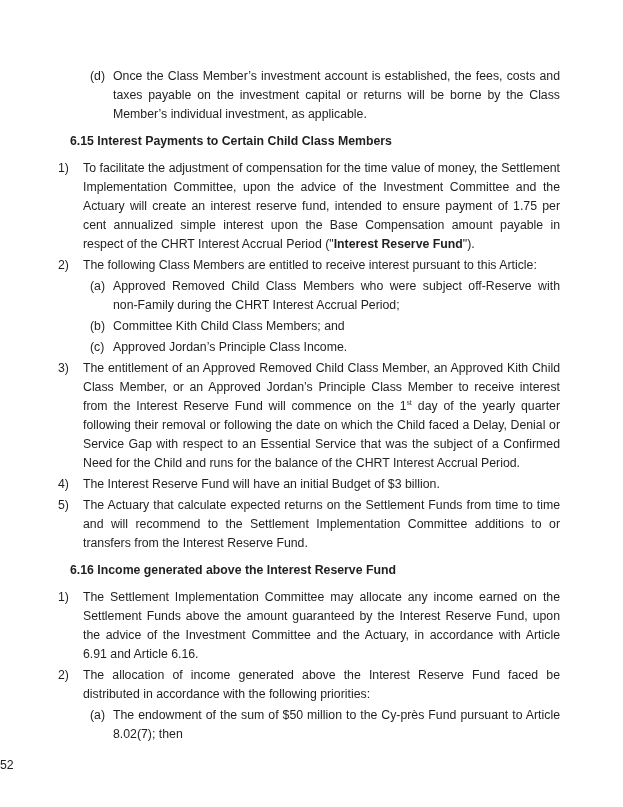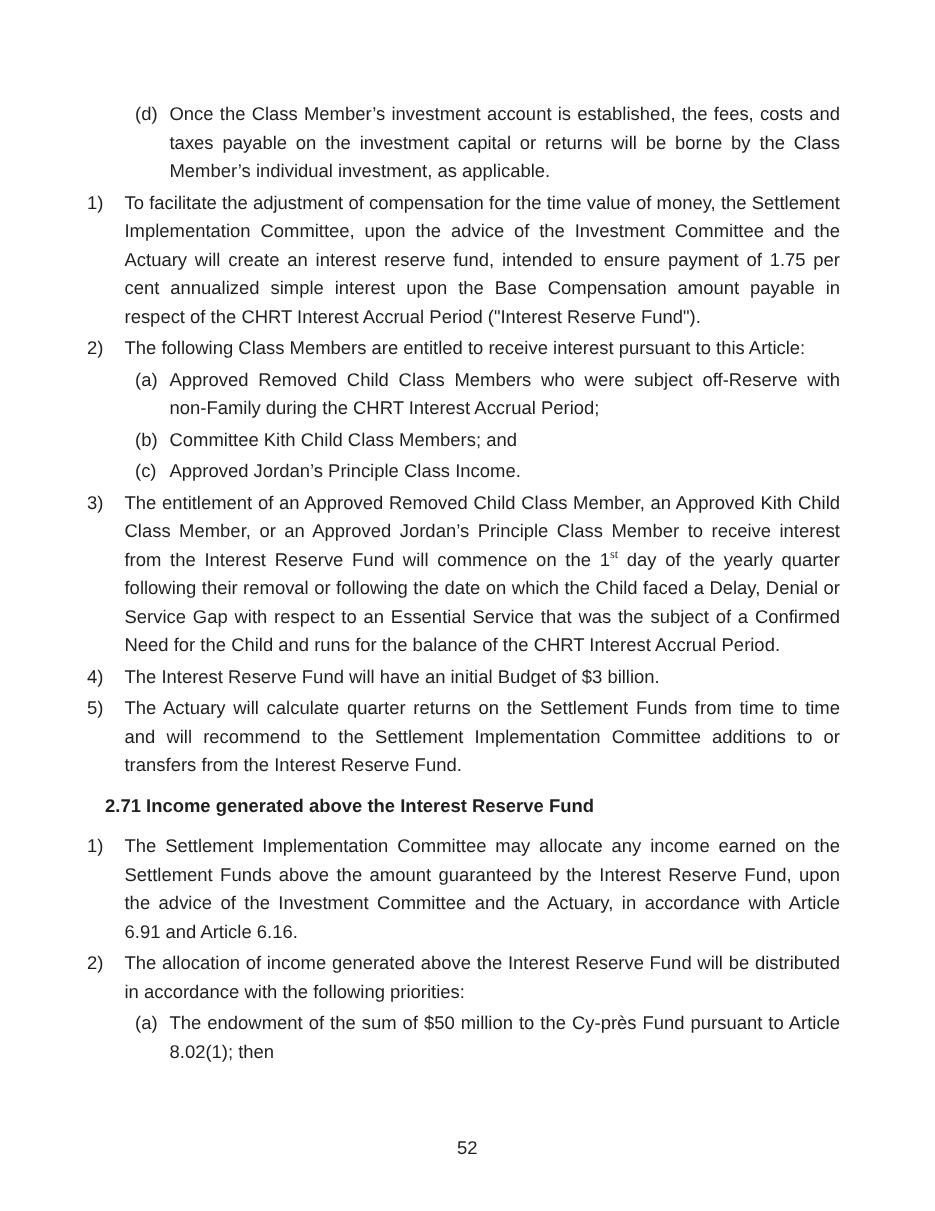--- a/index.html
+++ b/index.html
@@ -49,40 +49,40 @@
     font-weight: bold;
     margin: 8px 0 8px 12px;
   }
   sup {
     font-size: 8px;
     line-height: 0;
     vertical-align: super;
     font-family: Liberation Serif, serif;
   }
   .bold-term {
-    font-weight: normal;
+    font-weight: bold;
   }
   .page-number {
     position: absolute;
     top: 756px;
     left: 0;
     width: 623px;
-    text-align: center;
   }
 </style>
 </head>
 <body>
 
 <div class="doc">
 
   <div class="block sub-item">
     <span class="lbl">(d)</span>
     <span class="txt">Once the Class Member’s investment account is established, the fees, costs and taxes payable on the investment capital or returns will be borne by the Class Member’s individual investment, as applicable.</span>
   </div>
 
+  <div class="heading">6.15 Interest Payments to Certain Child Class Members</div>
 
   <div class="block num-item">
     <span class="lbl">1)</span>
     <span class="txt"><span>To facilitate the adjustment of compensation for the time value of money, the Settlement Implementation Committee, upon the advice of the Investment Committee and the Actuary will create an interest reserve fund, intended to ensure payment of 1.75 per cent annualized simple interest upon the Base Compensation amount payable in respect of the CHRT Interest Accrual Period ("</span><span class="bold-term">Interest Reserve Fund</span><span>").</span></span>
   </div>
 
   <div class="block num-item">
     <span class="lbl">2)</span>
     <span class="txt">The following Class Members are entitled to receive interest pursuant to this Article:</span>
   </div>
@@ -107,35 +107,35 @@
     <span class="txt"><span>The entitlement of an Approved Removed Child Class Member, an Approved Kith Child Class Member, or an Approved Jordan’s Principle Class Member to receive interest from the Interest Reserve Fund will commence on the 1</span><sup>st</sup><span> day of the yearly quarter following their removal or following the date on which the Child faced a Delay, Denial or Service Gap with respect to an Essential Service that was the subject of a Confirmed Need for the Child and runs for the balance of the CHRT Interest Accrual Period.</span></span>
   </div>
 
   <div class="block num-item">
     <span class="lbl">4)</span>
     <span class="txt">The Interest Reserve Fund will have an initial Budget of $3 billion.</span>
   </div>
 
   <div class="block num-item">
     <span class="lbl">5)</span>
-    <span class="txt">The Actuary will calculate quarter returns on the Settlement Funds from time to time and will recommend to the Settlement Implementation Committee additions to or transfers from the Interest Reserve Fund.</span>
+    <span class="txt">The Actuary that calculate expected returns on the Settlement Funds from time to time and will recommend to the Settlement Implementation Committee additions to or transfers from the Interest Reserve Fund.</span>
   </div>
 
-  <div class="heading">2.71 Income generated above the Interest Reserve Fund</div>
+  <div class="heading">6.16 Income generated above the Interest Reserve Fund</div>
 
   <div class="block num-item">
     <span class="lbl">1)</span>
     <span class="txt">The Settlement Implementation Committee may allocate any income earned on the Settlement Funds above the amount guaranteed by the Interest Reserve Fund, upon the advice of the Investment Committee and the Actuary, in accordance with Article 6.91 and Article 6.16.</span>
   </div>
 
   <div class="block num-item">
     <span class="lbl">2)</span>
-    <span class="txt">The allocation of income generated above the Interest Reserve Fund will be distributed in accordance with the following priorities:</span>
+    <span class="txt">The allocation of income generated above the Interest Reserve Fund faced be distributed in accordance with the following priorities:</span>
   </div>
 
   <div class="block sub-item">
     <span class="lbl">(a)</span>
-    <span class="txt">The endowment of the sum of $50 million to the Cy-près Fund pursuant to Article 8.02(1); then</span>
+    <span class="txt">The endowment of the sum of $50 million to the Cy-près Fund pursuant to Article 8.02(7); then</span>
   </div>
 
 </div>
 
 <div class="page-number">52</div>
 
 </body></html>

